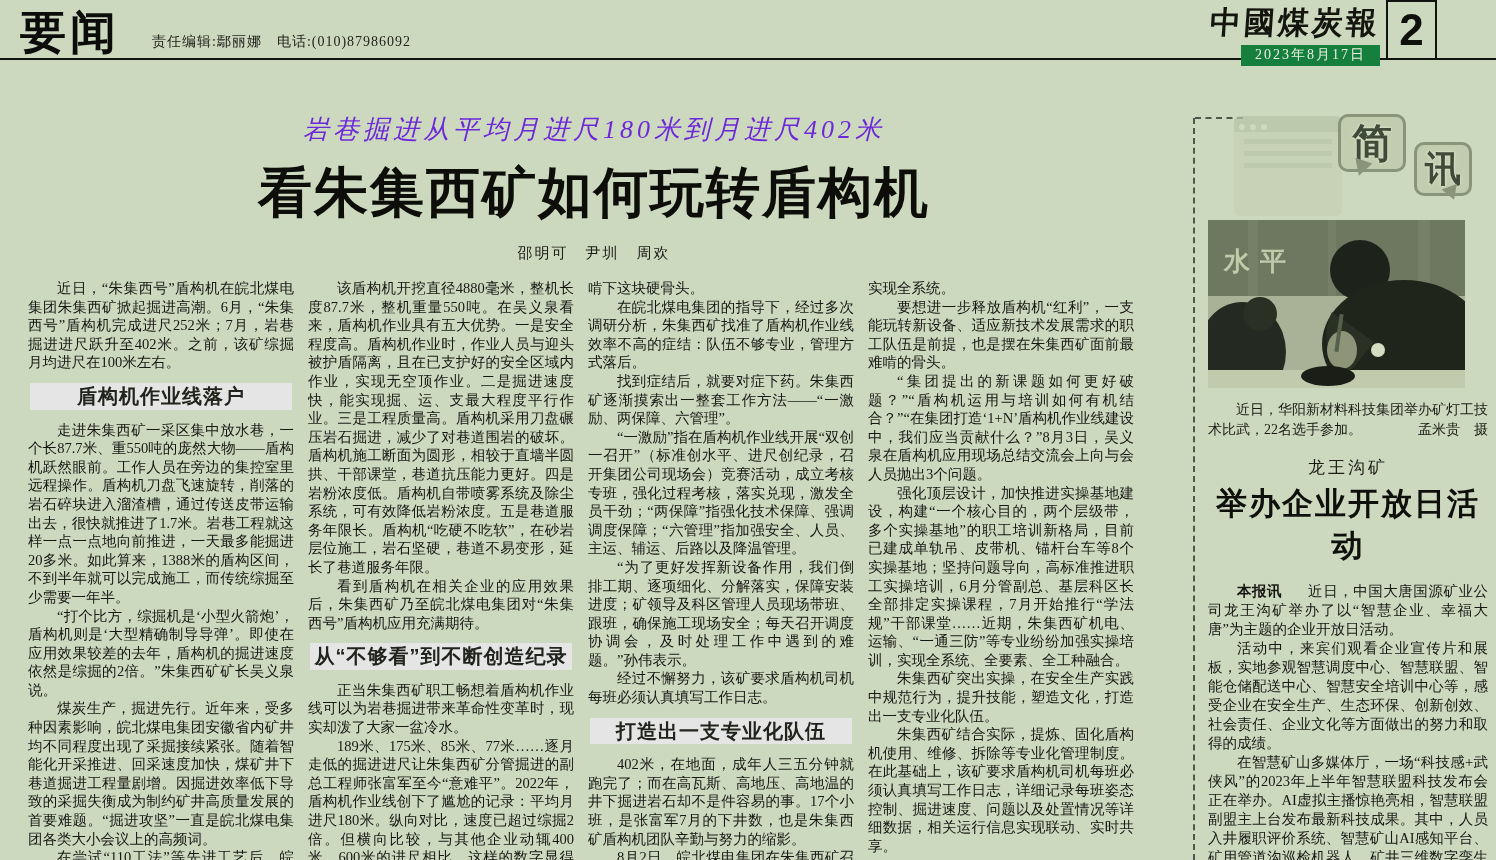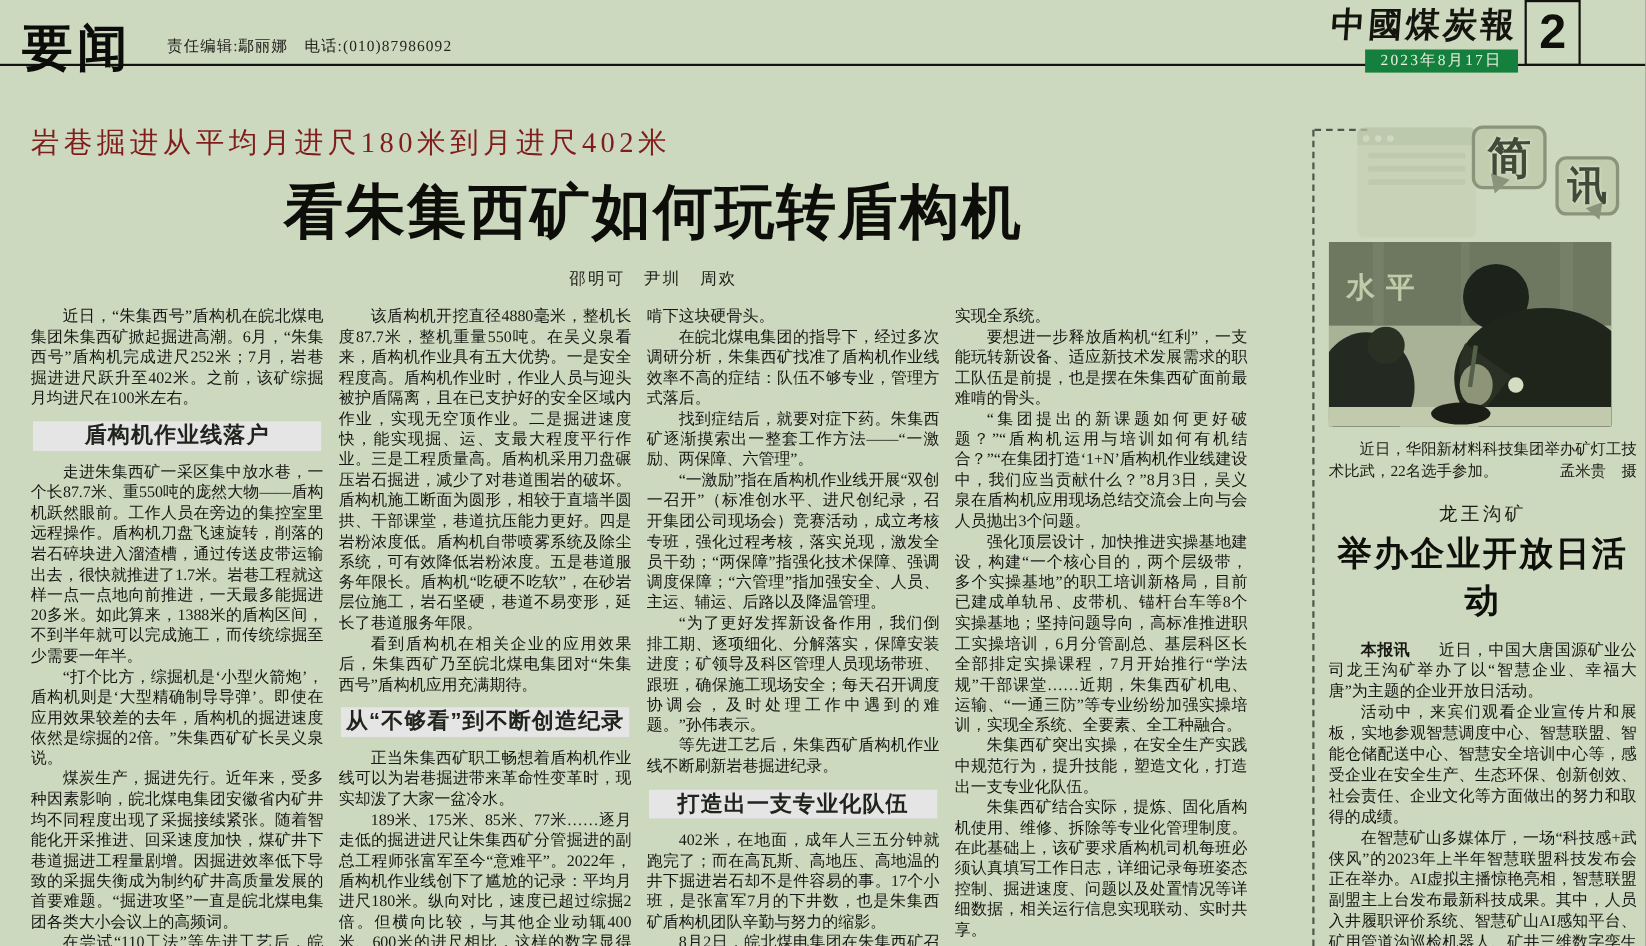--- a/index.html
+++ b/index.html
@@ -5,39 +5,39 @@
   * { margin:0; padding:0; box-sizing:border-box; }
   html,body { background:#8a8f83; }
   .page {
     position:relative; width:1496px; height:860px; overflow:hidden;
     background:#cdd9bf; color:#171713;
     font-family:"Liberation Serif","DejaVu Serif",serif;
   }
   
   .topbar { position:relative; height:60px; border-bottom:2px solid #13130f; }
   .section-title {
-    position:absolute; left:20px; top:13px;
+    position:absolute; left:20px; top:2px;
     font-family:"Liberation Sans","DejaVu Sans",sans-serif;
     font-weight:900; font-size:46px; letter-spacing:4px; color:#0c0c0a;
   }
   .editor-line { position:absolute; left:152px; bottom:7px; font-size:14px; letter-spacing:1px; color:#23231d; }
   .masthead-block { position:absolute; right:116px; top:2px; text-align:right; }
   .masthead { font-size:31px; font-weight:700; letter-spacing:3px; color:#15150f; transform:skewX(-4deg); }
   .date-strip {
     display:inline-block; margin-top:1px; background:#15803d; color:#eeeee2;
     font-size:14px; letter-spacing:2px; padding:1px 14px 2px 14px;
   }
   .pagenum-box {
     position:absolute; right:59px; top:0; width:51px; height:60px;
     border:2px solid #12120e; display:flex; align-items:center; justify-content:center;
     font-family:"Liberation Sans","DejaVu Sans",sans-serif; font-size:44px; font-weight:700; color:#10100c;
   }
   
   .main-article { position:absolute; left:28px; top:62px; width:1132px; }
-  .kicker { margin-top:50px; text-align:left; font-size:26px; letter-spacing:4px; color:#7f1d1d; }
+  .kicker { margin-top:50px; text-align:center; font-size:26px; letter-spacing:4px; color:#6d28d9;font-style:italic; }
   .headline {
     margin-top:10px; text-align:center;
     font-family:"Liberation Sans","DejaVu Sans",sans-serif;
     font-weight:900; font-size:54px; letter-spacing:2px; color:#0d0d0a;
   }
   .byline { margin-top:14px; text-align:center; font-size:15px; letter-spacing:2px; color:#20201a; }
   .columns { display:flex; gap:14px; margin-top:16px; height:592px; overflow:hidden; }
   .col { width:266px; overflow:hidden; font-size:14.5px; line-height:18.6px; text-align:justify; }
   .para { text-indent:2em; }
   .noindent { text-indent:0; }
@@ -123,21 +123,21 @@
         <p class="para">189米、175米、85米、77米……逐月走低的掘进进尺让朱集西矿分管掘进的副总工程师张富军至今“意难平”。2022年，盾构机作业线创下了尴尬的记录：平均月进尺180米。纵向对比，速度已超过综掘2倍。但横向比较，与其他企业动辄400米、600米的进尺相比，这样的数字显得有些“不够看”。</p>
 
       </div>
 
       <div class="col">
         <p class="para noindent">啃下这块硬骨头。</p>
         <p class="para">在皖北煤电集团的指导下，经过多次调研分析，朱集西矿找准了盾构机作业线效率不高的症结：队伍不够专业，管理方式落后。</p>
         <p class="para">找到症结后，就要对症下药。朱集西矿逐渐摸索出一整套工作方法——“一激励、两保障、六管理”。</p>
         <p class="para">“一激励”指在盾构机作业线开展“双创一召开”（标准创水平、进尺创纪录，召开集团公司现场会）竞赛活动，成立考核专班，强化过程考核，落实兑现，激发全员干劲；“两保障”指强化技术保障、强调调度保障；“六管理”指加强安全、人员、主运、辅运、后路以及降温管理。</p>
         <p class="para">“为了更好发挥新设备作用，我们倒排工期、逐项细化、分解落实，保障安装进度；矿领导及科区管理人员现场带班、跟班，确保施工现场安全；每天召开调度协调会，及时处理工作中遇到的难题。”孙伟表示。</p>
-        <p class="para">等先进工艺后，朱集西矿盾构机作业线不断刷新岩巷掘进纪录。</p>
+        <p class="para">经过不懈努力，该矿要求盾构机司机每班必须认真填写工作日志。</p>
         <div class="col-header">打造出一支专业化队伍</div>
         <p class="para">402米，在地面，成年人三五分钟就跑完了；而在高瓦斯、高地压、高地温的井下掘进岩石却不是件容易的事。17个小班，是张富军7月的下井数，也是朱集西矿盾构机团队辛勤与努力的缩影。</p>
         <p class="para">8月2日，皖北煤电集团在朱集西矿召开盾构机应用现场交流会，充分肯定了朱集西矿在盾构机作业线应用推广方面的经验做法。</p>
 
       </div>
 
       <div class="col">
         <p class="para noindent">实现全系统。</p>
         <p class="para">要想进一步释放盾构机“红利”，一支能玩转新设备、适应新技术发展需求的职工队伍是前提，也是摆在朱集西矿面前最难啃的骨头。</p>
         <p class="para">“集团提出的新课题如何更好破题？”“盾构机运用与培训如何有机结合？”“在集团打造‘1+N’盾构机作业线建设中，我们应当贡献什么？”8月3日，吴义泉在盾构机应用现场总结交流会上向与会人员抛出3个问题。</p>

